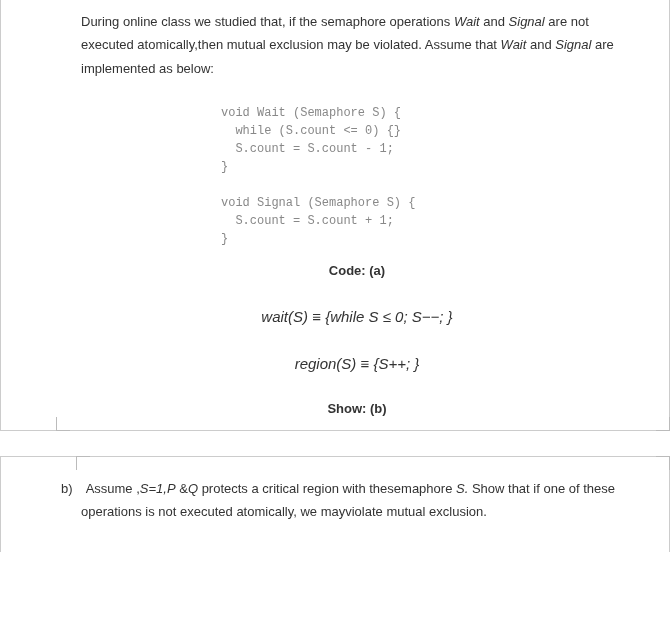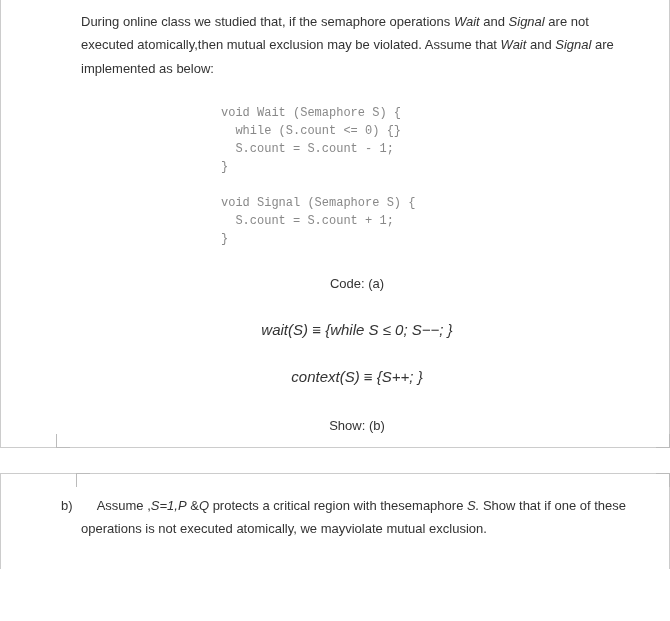--- a/index.html
+++ b/index.html
@@ -38,22 +38,23 @@
       font-family: "Courier New", Courier, monospace;
       font-size: 12px;
       color: #888;
       margin: 24px 0 8px 140px;
       line-height: 1.5;
       white-space: pre;
     }
     .code-caption {
       text-align: center;
       font-size: 13px;
-      margin: 24px 0 10px 0;
+      margin: 11px 0 10px 0;
       color: #333;
+      font-weight: bold;
     }
     .question {
       margin-bottom: 18px;
     }
     .question-label {
       display: inline-block;
       margin-left: -20px;
       width: 20px;
     }
     .math-block {
@@ -119,32 +120,32 @@
 <span>}</span></div>
 
   <div class="code-caption">Code: (a)</div>
 
 
   <div class="math-block">
     <span>wait(S) </span><span class="op">≡</span><span> {while S ≤ 0; S−−; }</span>
   </div>
 
   <div class="math-block">
-    <span>context(S) </span><span class="op">≡</span><span> {S++; }</span>
+    <span>region(S) </span><span class="op">≡</span><span> {S++; }</span>
   </div>
 
   <div class="code-caption">Show: (b)</div>
 
   <div class="corner-mark corner-bl"></div>
   <div class="corner-mark corner-br"></div>
 </div>
 
 <div class="page2">
   <div class="corner-mark corner-tl"></div>
   <div class="corner-mark corner-tr"></div>
 
   <div class="question">
     <span class="question-label">b)</span>
-    <span class="q-body" style="margin-left:12px;">
+    <span class="q-body" style="margin-left:1px;">
       <span>Assume ,</span><span class="italic">S=1,P</span><span> &amp;</span><span class="italic">Q</span><span> protects a critical region with thesemaphore </span><span class="italic">S.</span><span> Show that if one of these operations is not executed atomically, we mayviolate mutual exclusion.</span>
     </span>
   </div>
 </div>
 
 </body></html>

